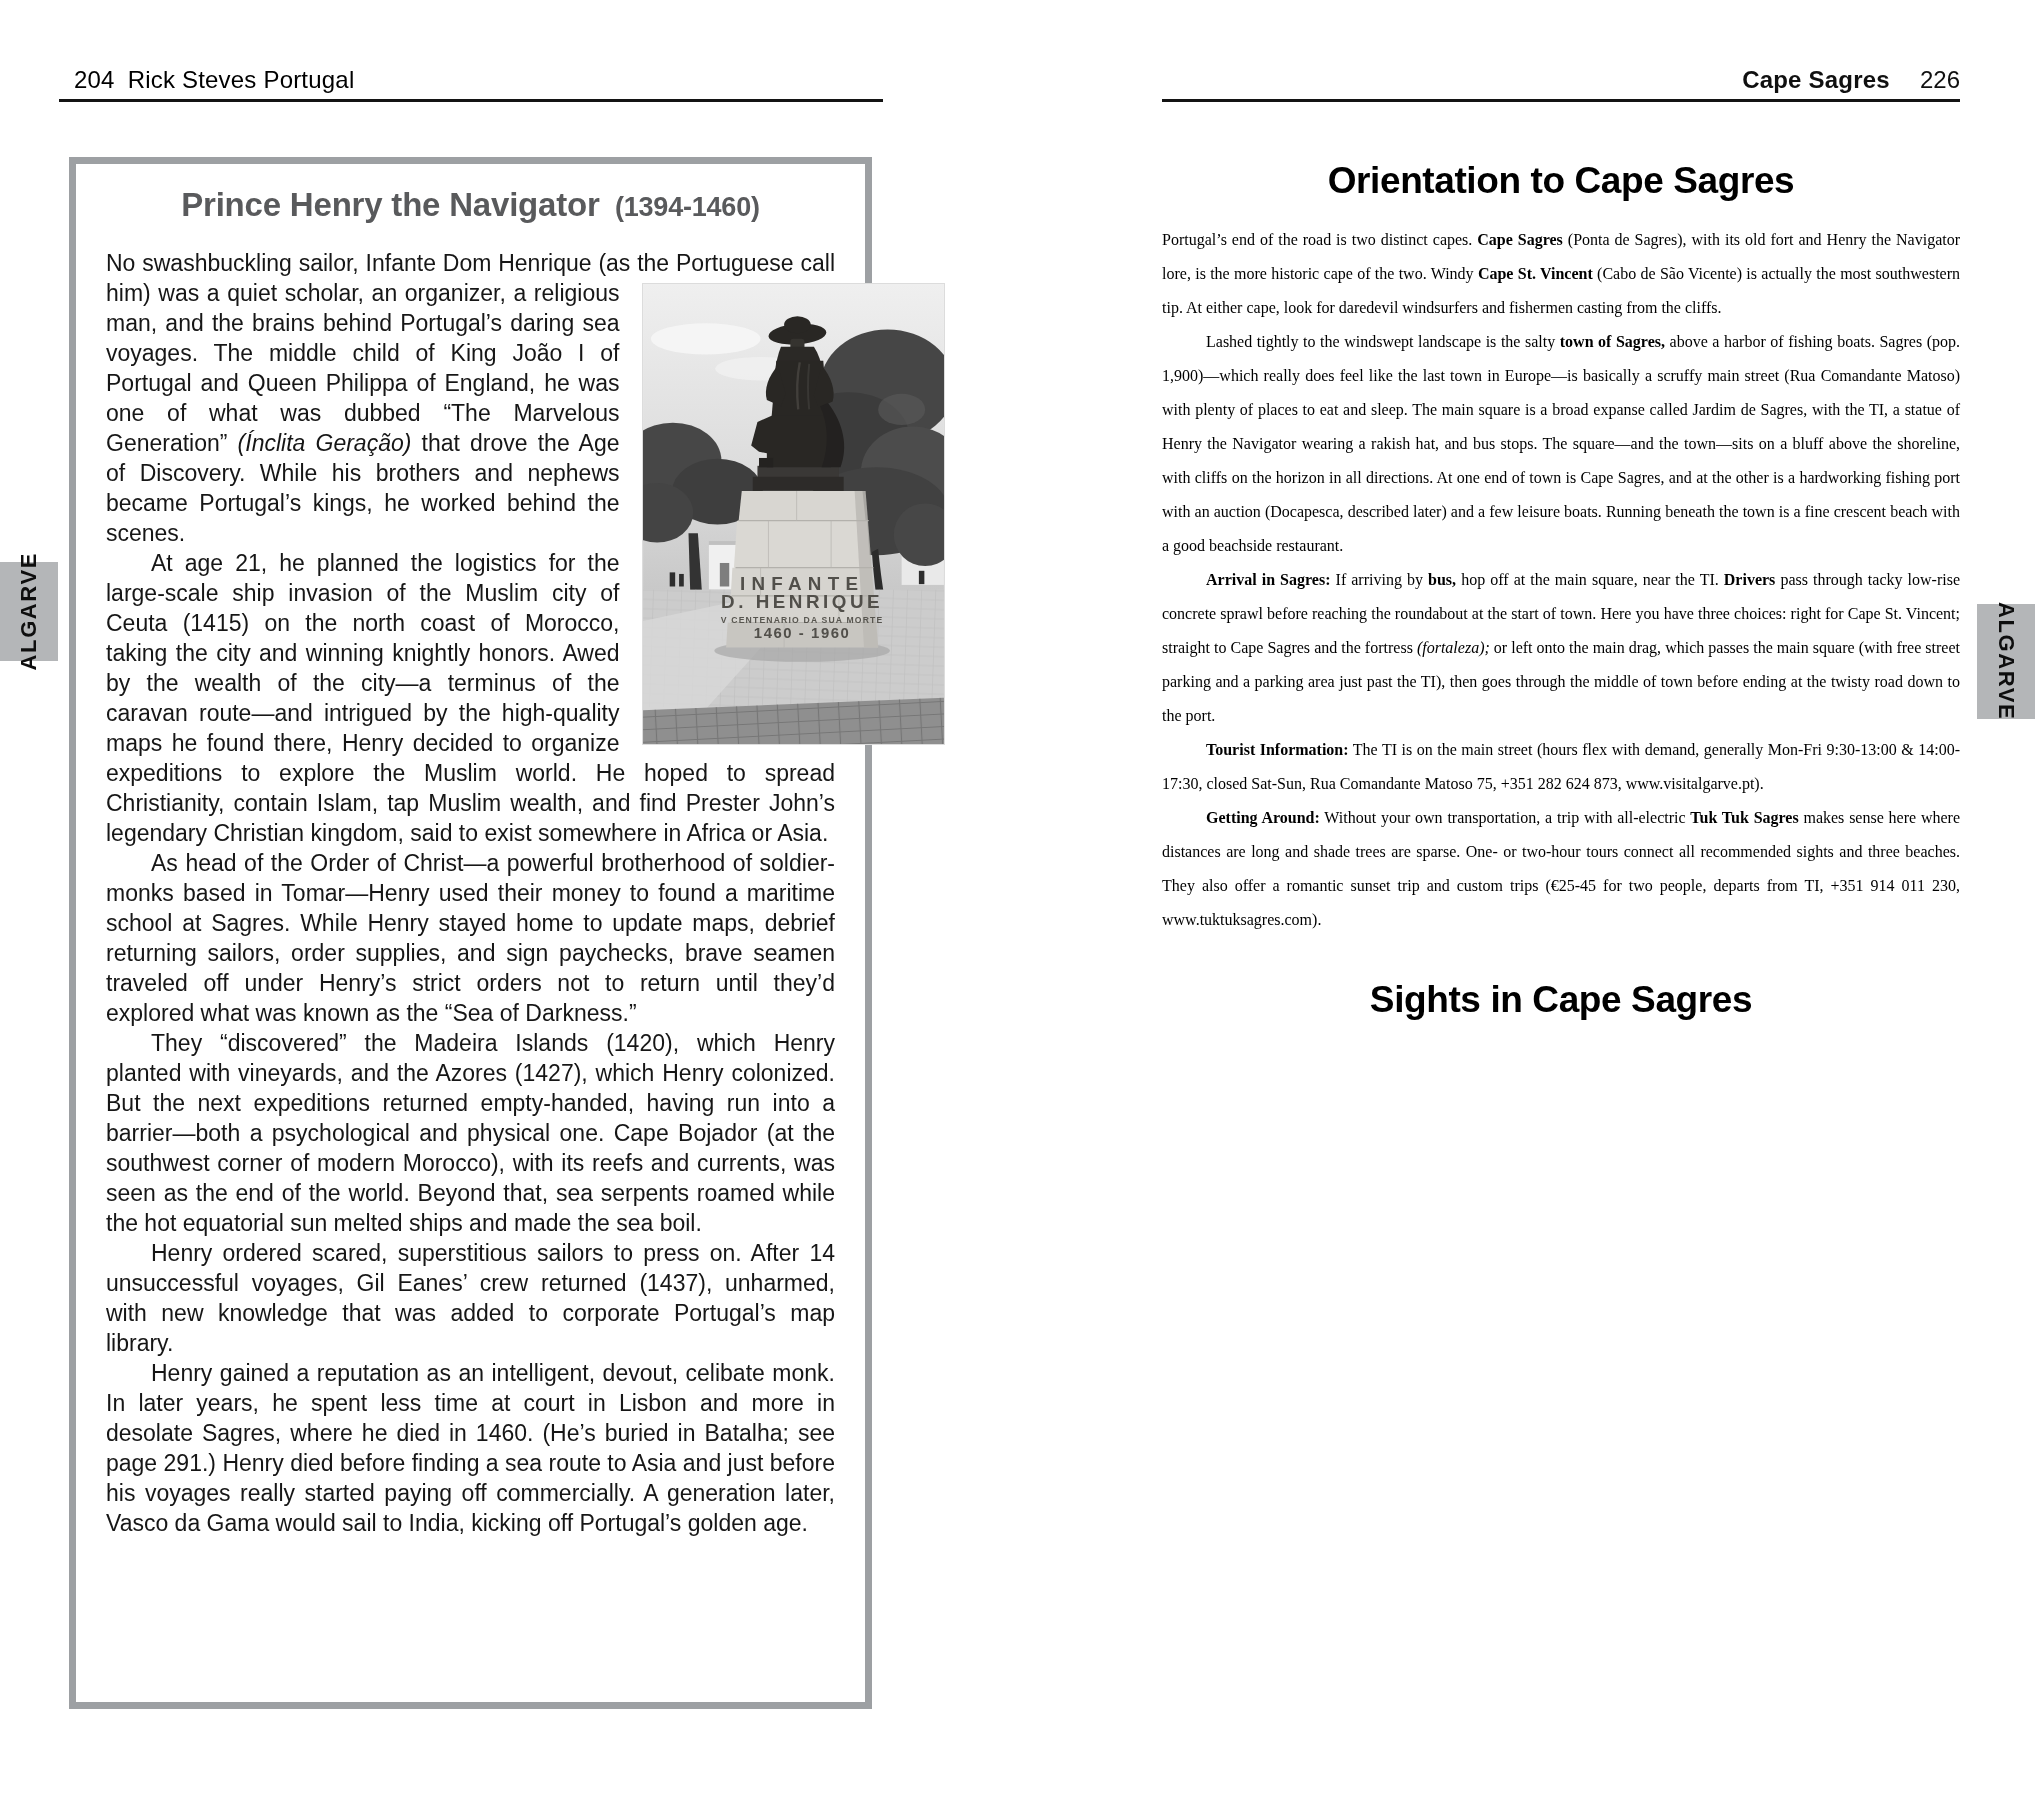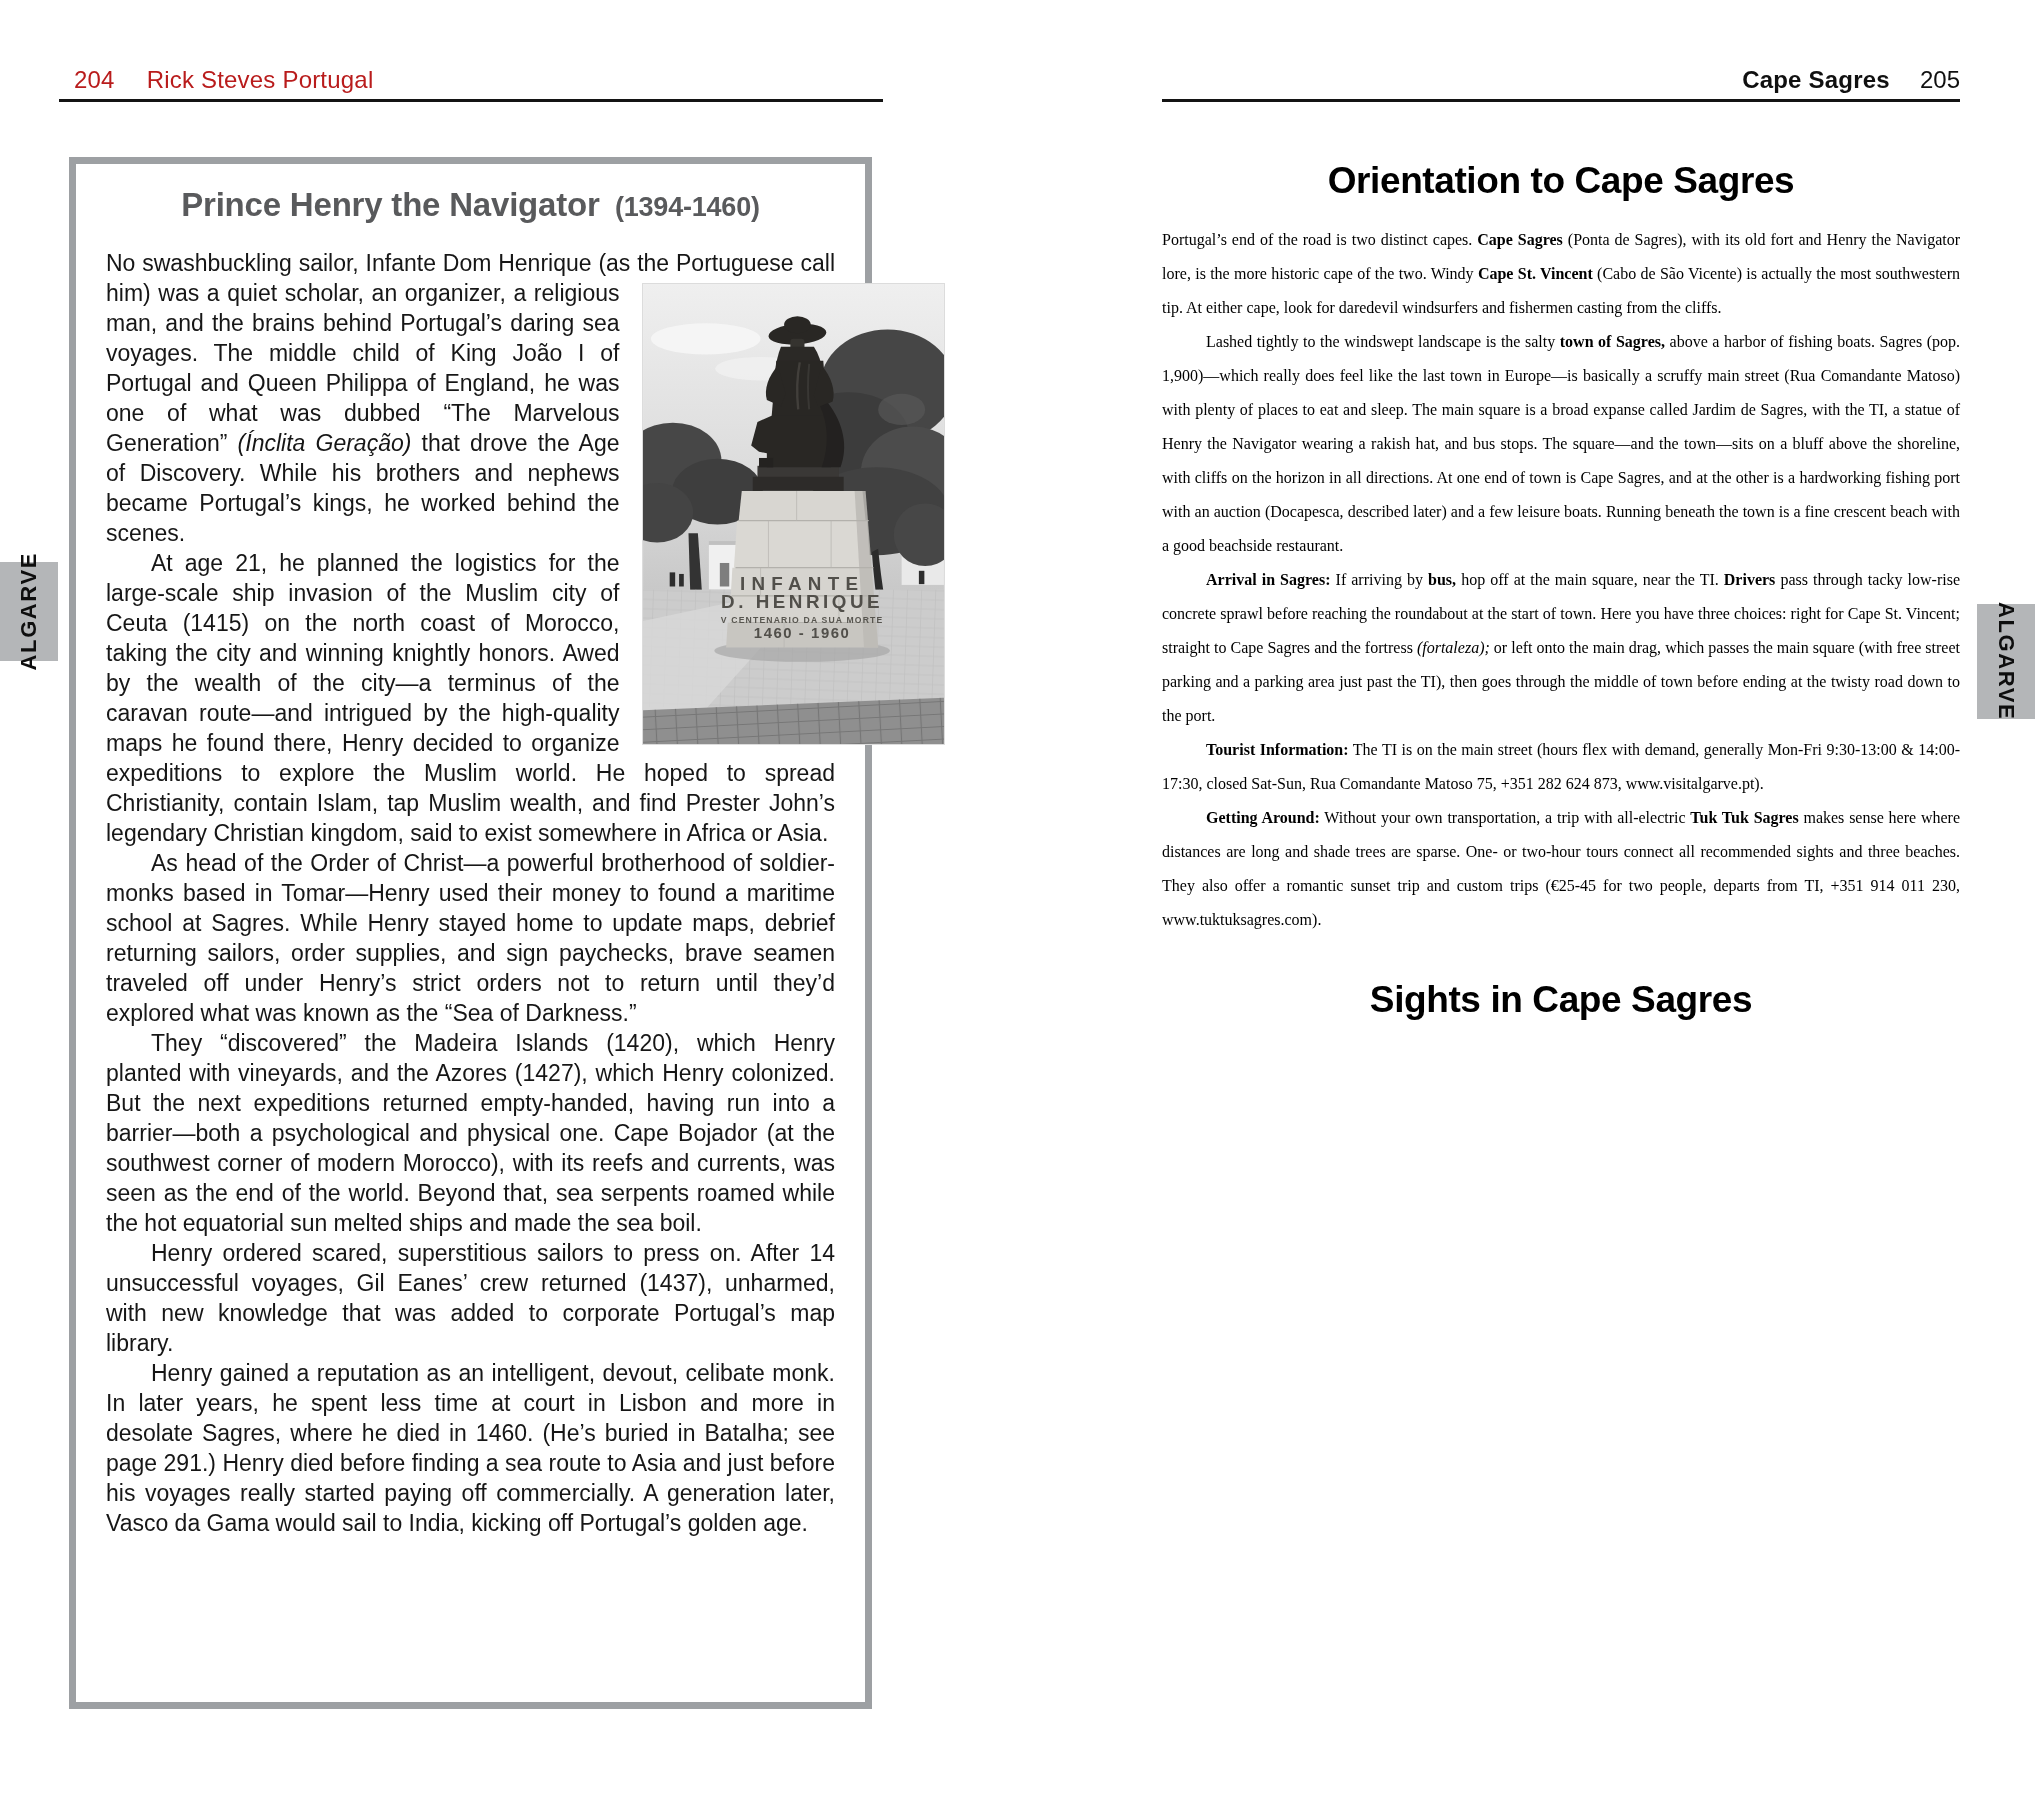--- a/index.html
+++ b/index.html
@@ -3,21 +3,21 @@
 <meta charset="utf-8">
 <style>
   html,body{margin:0;padding:0;}
   body{
     width:2035px;height:1809px;position:relative;background:#ffffff;
     font-family:"Liberation Sans",sans-serif;color:#151515;overflow:hidden;
   }
   .abs{position:absolute;}
 
   
-  #leftHeader{left:74px;top:66px;font-size:24px;font-weight:500;color:#b91c1c;display:flex;gap:32px;letter-spacing:0.2px;}
+  #leftHeader{left:74px;top:66px;font-size:24px;font-weight:500;color:#000000;display:flex;gap:13px;letter-spacing:0.2px;}
   #rightHeader{left:1162px;top:66px;width:798px;text-align:right;font-size:24px;color:#101010;}
   #rightHeader .bt{font-weight:700;letter-spacing:0.2px;}
   #rightHeader .pn{margin-left:23.5px;font-weight:500;}
   .rule{height:3.1px;background:#141414;}
   #ruleL{left:59px;top:99px;width:824px;}
   #ruleR{left:1162px;top:99px;width:798px;}
 
   
   .tab{background:#b4b6b8;display:flex;align-items:center;justify-content:center;}
   #tabL{left:0;top:562px;width:58px;height:99px;}
@@ -52,21 +52,21 @@
 <body>
 
 <div class="abs" id="leftHeader">
   <span>204</span>
   <span>Rick Steves Portugal</span>
 </div>
 <div class="abs rule" id="ruleL"></div>
 
 <div class="abs" id="rightHeader">
   <span class="bt">Cape Sagres</span>
-  <span class="pn">205</span>
+  <span class="pn">226</span>
 </div>
 <div class="abs rule" id="ruleR"></div>
 
 <div class="abs tab" id="tabL">
   <span>ALGARVE</span>
 </div>
 <div class="abs tab" id="tabR">
   <span>ALGARVE</span>
 </div>
 

